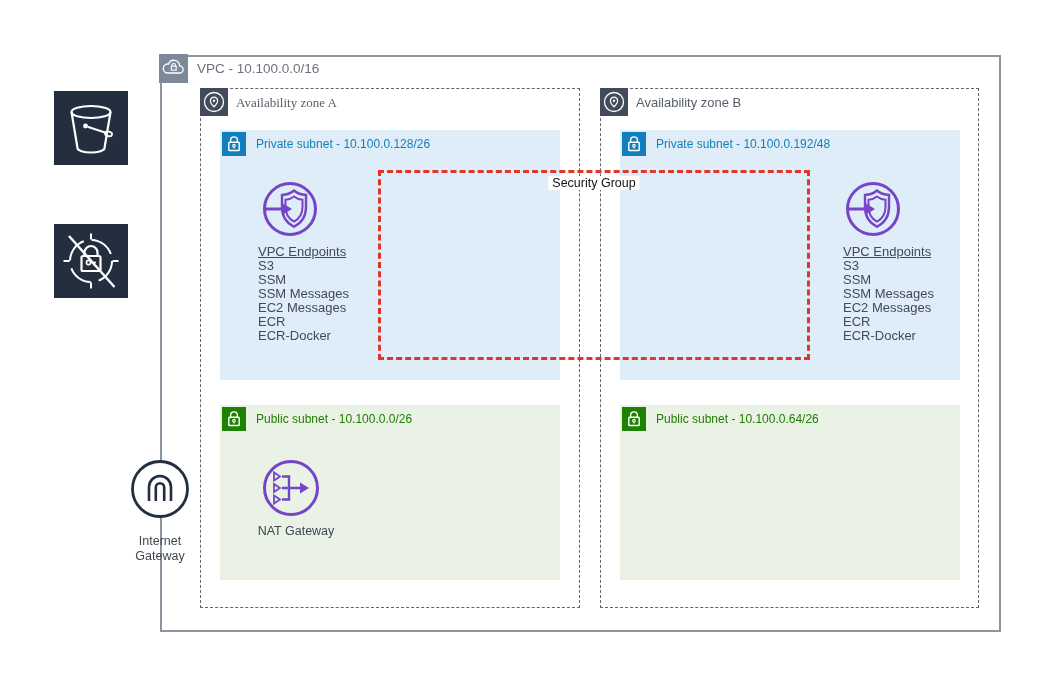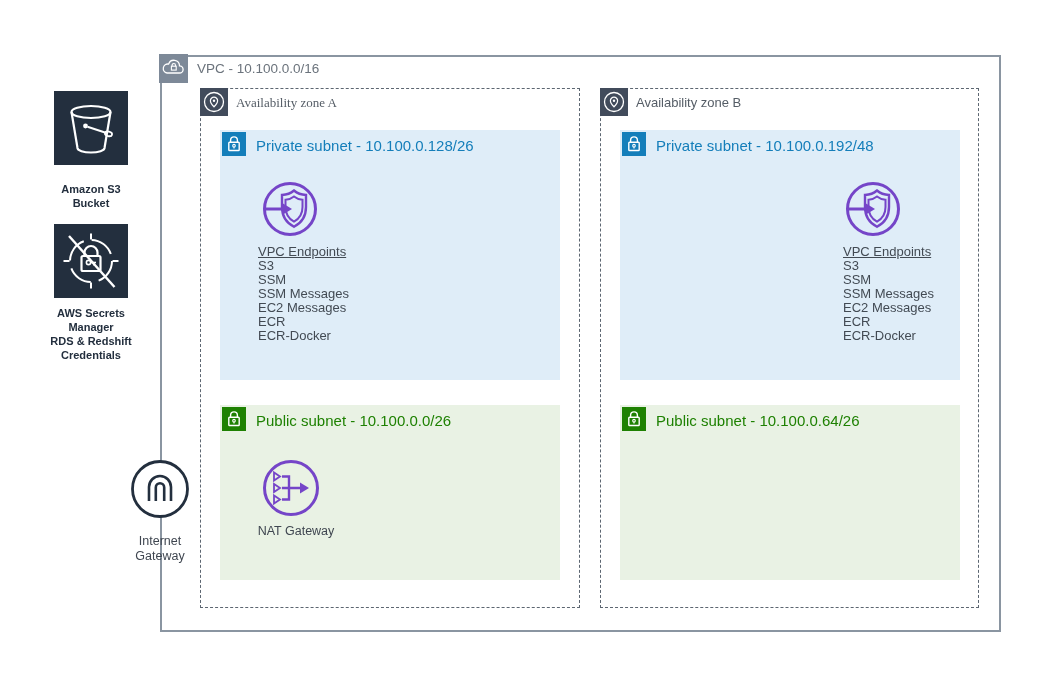--- a/index.html
+++ b/index.html
@@ -27,21 +27,21 @@
   .subnet{box-sizing:border-box;}
   .priv-bg{background:#DFEDF8;}
   .pub-bg{background:#E9F2E4;}
   .priv-a{left:220px;top:130px;width:340px;height:250px;}
   .priv-b{left:620px;top:130px;width:340px;height:250px;}
   .pub-a{left:220px;top:405px;width:340px;height:175px;}
   .pub-b{left:620px;top:405px;width:340px;height:175px;}
   .lock-badge{width:24px;height:24px;}
   .lock-blue{background:#147EBA;}
   .lock-green{background:#1E8102;}
-  .subnet-label{font-size:15px;white-space:nowrap;}
+  .subnet-label{font-size:12px;white-space:nowrap;}
   .subnet-label.blue{color:#147EBA;}
   .subnet-label.green{color:#1E8102;}
 
   
   .ep-text{font-size:13px;line-height:14px;color:#424A53;}
   .ep-title{text-decoration:underline;}
 
   
   .sg-box{left:378px;top:170px;width:432px;height:190px;border:3px dashed #E0352B;box-sizing:border-box;}
   .sg-label{left:50%;top:3px;transform:translateX(-50%);background:#ffffff;padding:0 4px;font-size:12.5px;color:#111111;white-space:nowrap;}
@@ -164,20 +164,23 @@
   <div class="abs ep-text" style="left:843px;top:245px;">
     <div class="ep-title">VPC Endpoints</div>
     <div>S3</div>
     <div>SSM</div>
     <div>SSM Messages</div>
     <div>EC2 Messages</div>
     <div>ECR</div>
     <div>ECR-Docker</div>
   </div>
 
+  <div class="abs sg-box">
+    <div class="abs sg-label">Security Group</div>
+  </div>
 
   <div class="abs" style="left:261px;top:458px;">
     <svg width="60" height="60" viewBox="0 0 60 60">
       <circle cx="30" cy="30" r="26.5" fill="none" stroke="#7545C8" stroke-width="3"></circle>
       <polygon points="13,14.5 13,22.5 19,18.5" fill="none" stroke="#7545C8" stroke-width="1.8"></polygon>
       <polygon points="13,26 13,34 19,30" fill="none" stroke="#7545C8" stroke-width="1.8"></polygon>
       <polygon points="13,37.5 13,45.5 19,41.5" fill="none" stroke="#7545C8" stroke-width="1.8"></polygon>
       <path d="M21,18.5 h7 v23 h-7 M21,30 h7 M28,30 h12" fill="none" stroke="#7545C8" stroke-width="2.4"></path>
       <polygon points="39,24.5 48,30 39,35.5" fill="#7545C8"></polygon>
     </svg>
@@ -187,47 +190,37 @@
   <div class="abs res-icon" style="left:54px;top:91px;">
     <svg width="74" height="74" viewBox="0 0 74 74">
       <ellipse cx="37" cy="21" rx="19.5" ry="6" fill="none" stroke="#ffffff" stroke-width="2.2"></ellipse>
       <path d="M17.5,21 L23.5,57" fill="none" stroke="#ffffff" stroke-width="2.2"></path>
       <path d="M56.5,21 L50.5,57" fill="none" stroke="#ffffff" stroke-width="2.2"></path>
       <path d="M23.5,57 a13.5,4.5 0 0 0 27,0" fill="none" stroke="#ffffff" stroke-width="2.2"></path>
       <circle cx="31.5" cy="35" r="2.4" fill="#ffffff"></circle>
       <line x1="33.5" y1="35.8" x2="52.5" y2="42" stroke="#ffffff" stroke-width="2"></line>
       <ellipse cx="54.5" cy="42.8" rx="3.6" ry="2.3" fill="none" stroke="#ffffff" stroke-width="1.8" transform="rotate(14 54.5 42.8)"></ellipse>
     </svg>
-  </div>
-  <div class="abs caption" style="left:31px;top:182px;width:120px;">
-    <div>Amazon S3</div>
-    <div>Bucket</div>
   </div>
 
   <div class="abs res-icon" style="left:54px;top:224px;">
     <svg width="74" height="74" viewBox="0 0 74 74">
       <circle cx="37" cy="37" r="21" fill="none" stroke="#ffffff" stroke-width="2" stroke-dasharray="25 8"></circle>
       <line x1="37" y1="9.5" x2="37" y2="15.5" stroke="#ffffff" stroke-width="2"></line>
       <line x1="37" y1="58.5" x2="37" y2="64.5" stroke="#ffffff" stroke-width="2"></line>
       <line x1="9.5" y1="37" x2="15.5" y2="37" stroke="#ffffff" stroke-width="2"></line>
       <line x1="58.5" y1="37" x2="64.5" y2="37" stroke="#ffffff" stroke-width="2"></line>
       <path d="M30.5,32 v-3.5 a6.5,6.5 0 0 1 13,0 V32" fill="none" stroke="#ffffff" stroke-width="2.2"></path>
       <rect x="27.5" y="32" width="19" height="15" rx="1.5" fill="none" stroke="#ffffff" stroke-width="2.2"></rect>
       <circle cx="34.5" cy="38.5" r="2.1" fill="none" stroke="#ffffff" stroke-width="1.6"></circle>
       <line x1="36.6" y1="38.5" x2="42" y2="38.5" stroke="#ffffff" stroke-width="1.6"></line>
       <line x1="40" y1="38.5" x2="40" y2="41.5" stroke="#ffffff" stroke-width="1.6"></line>
       <line x1="15" y1="12" x2="60.5" y2="63" stroke="#ffffff" stroke-width="2.4"></line>
     </svg>
   </div>
-  <div class="abs caption" style="left:21px;top:306px;width:140px;">
-    <div>AWS Secrets</div>
-    <div>Manager</div>
-    <div>RDS &amp; Redshift</div>
-    <div>Credentials</div>
-  </div>
 
   <div class="abs" style="left:129px;top:458px;">
     <svg width="62" height="62" viewBox="0 0 62 62">
       <circle cx="31" cy="31" r="27.5" fill="#ffffff" stroke="#232F3E" stroke-width="2.8"></circle>
       <path d="M20,43 V29 a11,11 0 0 1 22,0 V43" fill="none" stroke="#232F3E" stroke-width="2.6"></path>
       <path d="M26.8,43 V29.5 a4.2,4.2 0 0 1 8.4,0 V43" fill="none" stroke="#232F3E" stroke-width="2.6"></path>
     </svg>
   </div>
   <div class="abs plain-caption" style="left:115px;top:534px;width:90px;">
     <div>Internet</div>

